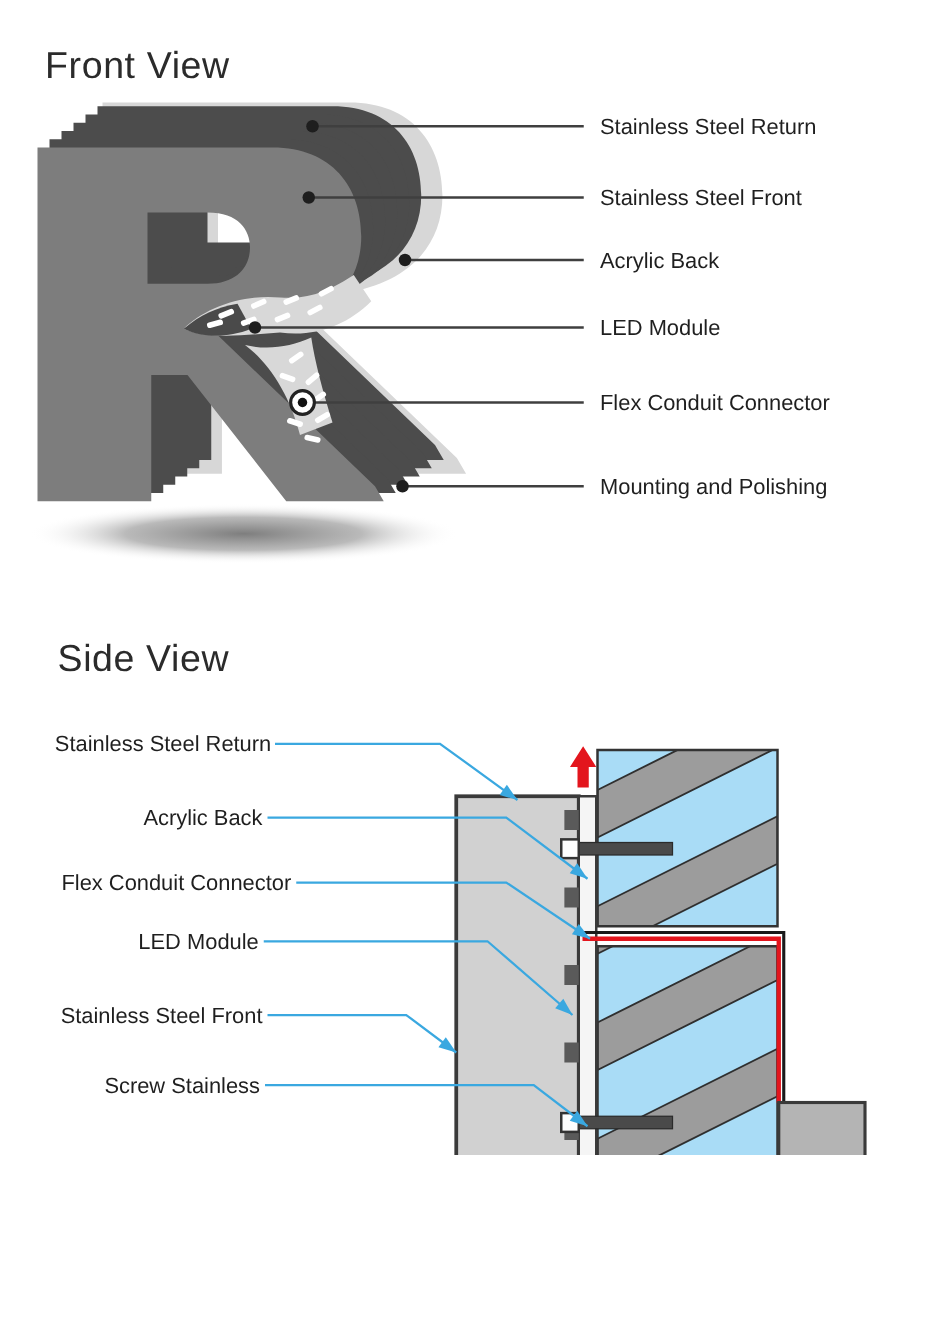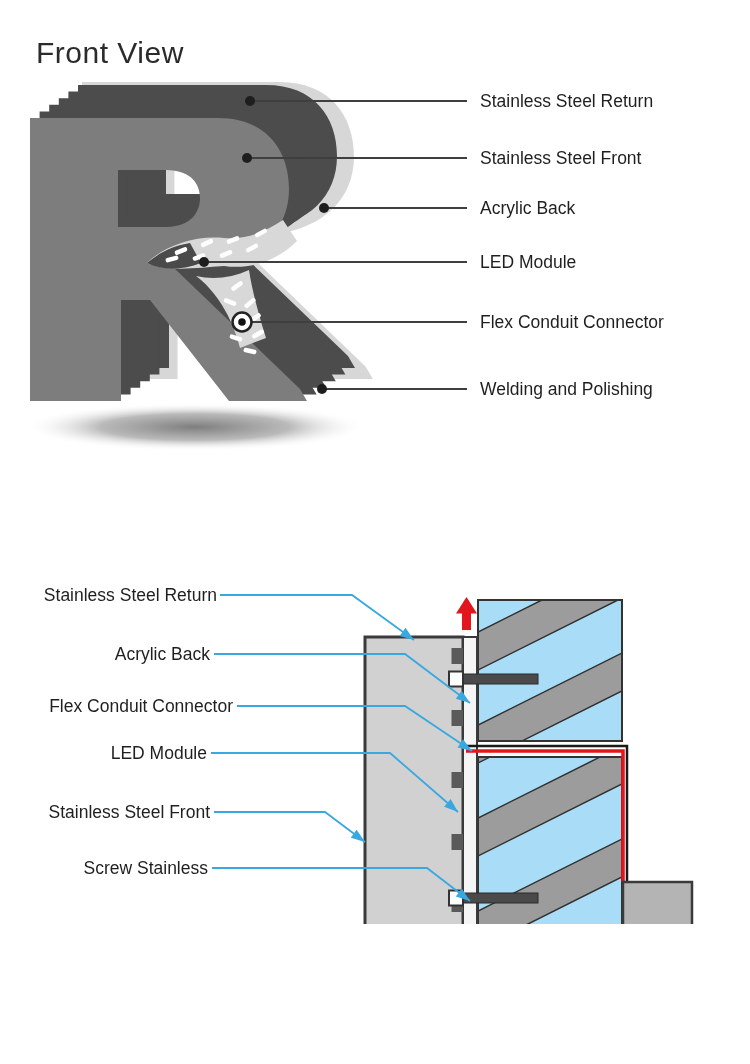--- a/index.html
+++ b/index.html
@@ -180,22 +180,23 @@
     </g>
   </svg>
 
   <div class="title" style="left:36px;top:36px">Front View</div>
 
   <div class="flabel" style="top:91px">Stainless Steel Return</div>
   <div class="flabel" style="top:148px">Stainless Steel Front</div>
   <div class="flabel" style="top:198px">Acrylic Back</div>
   <div class="flabel" style="top:252px">LED Module</div>
   <div class="flabel" style="top:312px">Flex Conduit Connector</div>
-  <div class="flabel" style="top:379px">Welding and Polishing</div>
-
+  <div class="flabel" style="top:379px">Mounting and Polishing</div>
+
+  <div class="title" style="left:46px;top:511px">Side View</div>
 
   <div class="slabel" style="top:585px;right:533px">Stainless Steel Return</div>
   <div class="slabel" style="top:644px;right:540px">Acrylic Back</div>
   <div class="slabel" style="top:696px;right:517px">Flex Conduit Connector</div>
   <div class="slabel" style="top:743px;right:543px">LED Module</div>
   <div class="slabel" style="top:802px;right:540px">Stainless Steel Front</div>
   <div class="slabel" style="top:858px;right:542px">Screw Stainless</div>
 
   <div class="power-label">Power</div>
   <div class="watermark">lv.makesignage.com</div>

